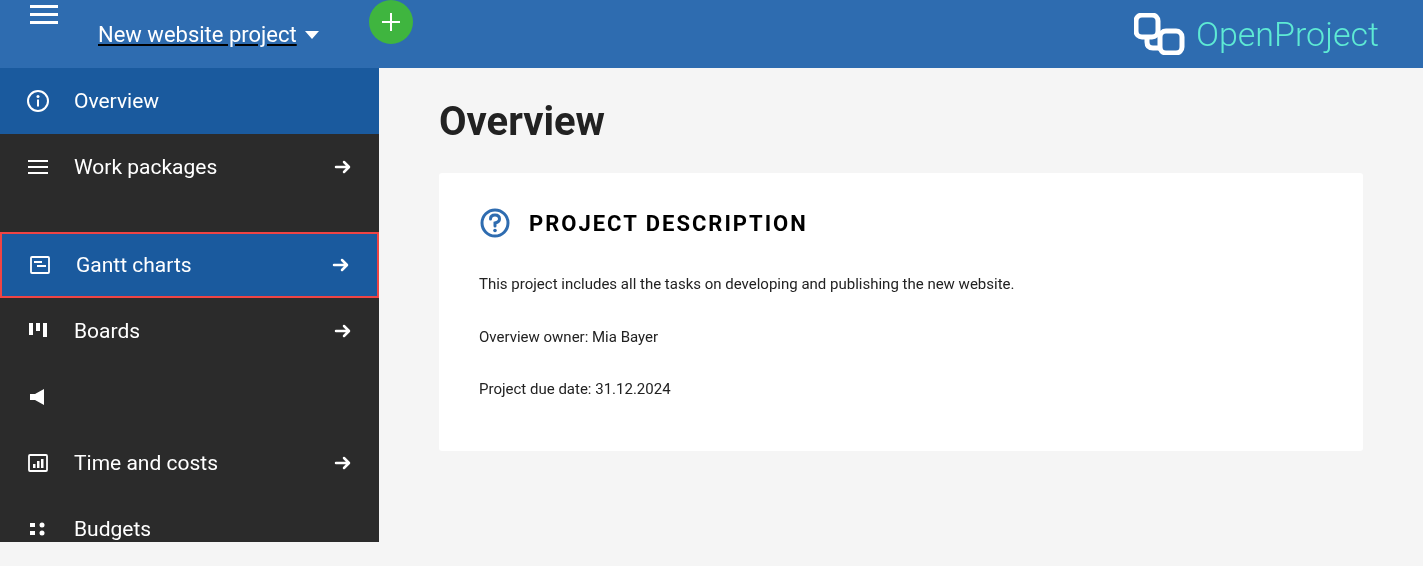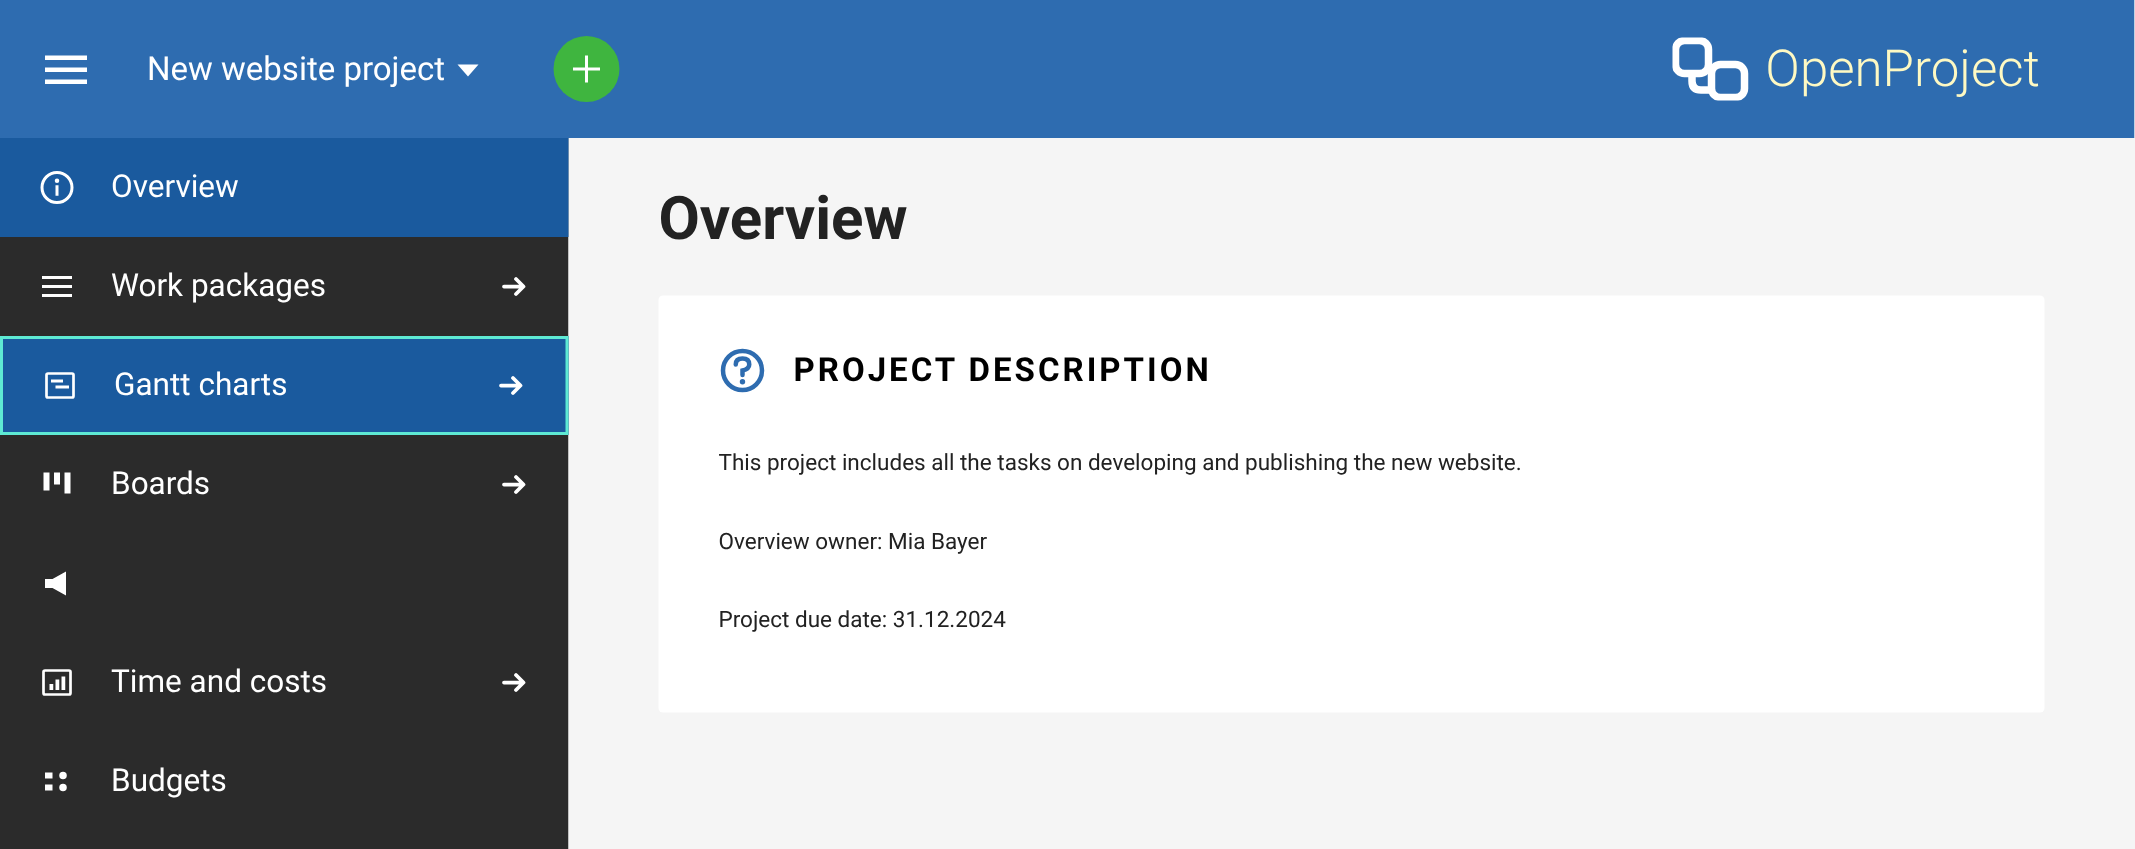--- a/index.html
+++ b/index.html
@@ -5,25 +5,25 @@
     * { margin: 0; padding: 0; box-sizing: border-box; }
     body {
       font-family: -apple-system, BlinkMacSystemFont, "Segoe UI", Roboto, sans-serif;
       background: #f5f5f5;
       width: 1423px;
       height: 566px;
       overflow: hidden;
     }
     .header {
       background: #2e6cb0;
-      height: 92px;
-      display: flex;
-      align-items: center;
+      height: 68px;
+      display: flex;
       padding: 0 20px;
       position: relative;
+      text-decoration: underline;
     }
     .hamburger {
       display: flex;
       flex-direction: column;
       justify-content: center;
       gap: 5px;
       width: 28px;
       height: 28px;
       cursor: pointer;
       margin-right: 40px;
@@ -58,27 +58,27 @@
       border-radius: 50%;
       background: #3fb53f;
       display: flex;
       align-items: center;
       justify-content: center;
       cursor: pointer;
     }
     .add-button svg { width: 24px; height: 24px; }
     .logo {
       position: absolute;
-      right: 63px;
+      right: 44px;
       top: 50%;
       transform: translateY(-50%);
       display: flex;
       align-items: center;
       gap: 10px;
-      color: #fef9c3;
+      color: #5eead4;
     }
     .logo-text {
       font-size: 34px;
       font-weight: 300;
     }
     .main {
       display: flex;
       height: calc(100% - 92px);
     }
     .sidebar {
@@ -94,21 +94,22 @@
       color: #fff;
       font-size: 21px;
       cursor: pointer;
       position: relative;
     }
     .sidebar-item.active {
       background: #1a5a9e;
     }
     .sidebar-item.highlighted {
       background: #1a5a9e;
-      border: 2px solid #5eead4;
+      border: 2px solid #ef4444;
+      margin-top: 32px;
     }
     .sidebar-icon {
       width: 28px;
       margin-right: 22px;
       display: flex;
       align-items: center;
       justify-content: center;
     }
     .sidebar-label {
       flex: 1;

